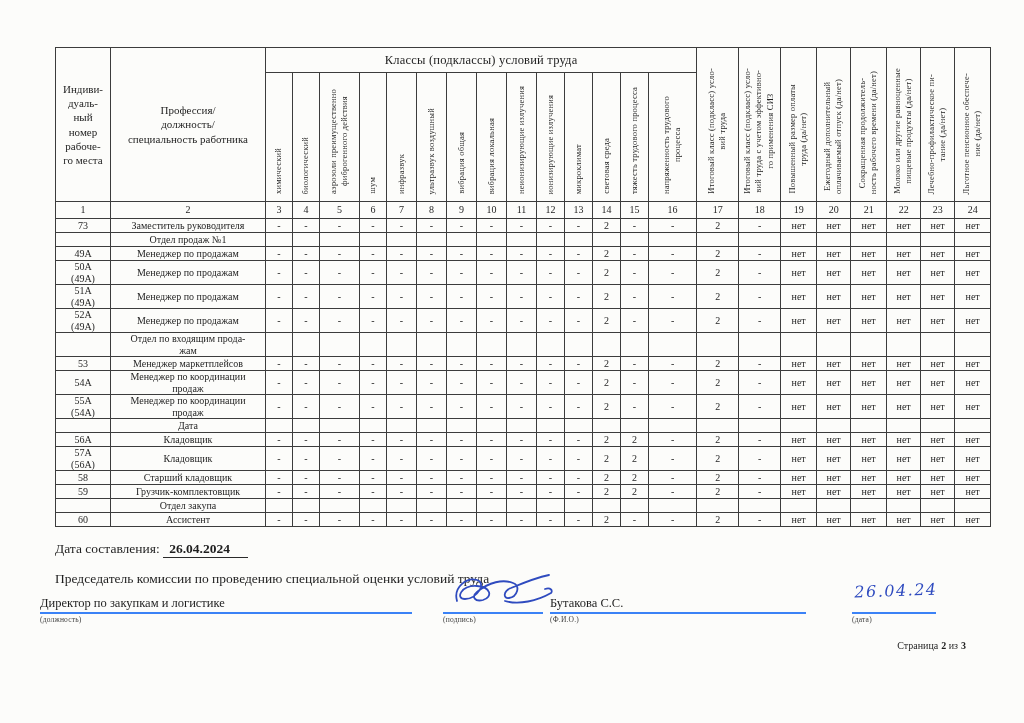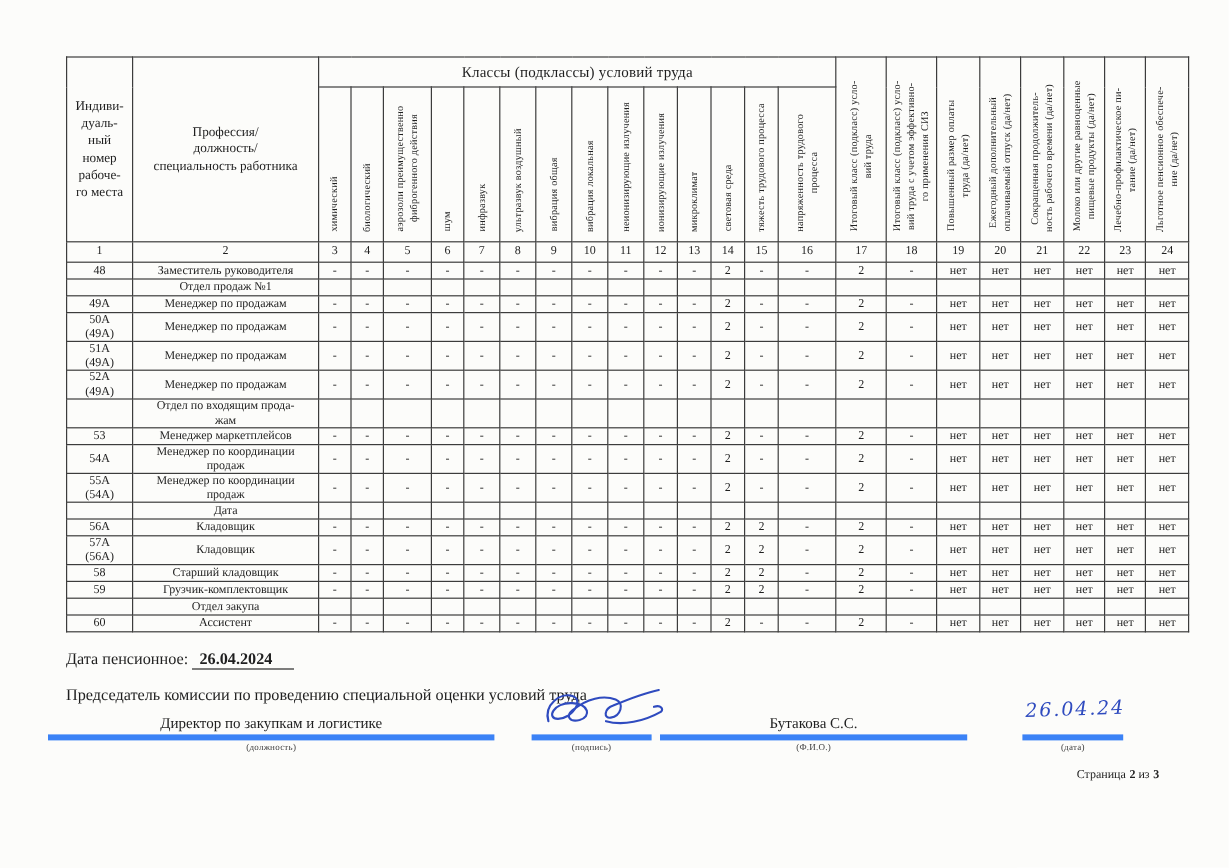--- a/index.html
+++ b/index.html
@@ -42,22 +42,22 @@
   .prof{font-size:10px;line-height:1.15;white-space:pre-line;}
   .section{font-size:10px;font-weight:normal;line-height:1.15;white-space:pre-line;}
   .val{font-size:10px;line-height:1.15;}
   tbody tr{height:14px;}
   
   .date-line{position:absolute;left:55px;top:541px;font-size:13.5px;}
   .date-line .dval{border-bottom:1px solid #2a2a2a;padding:0 18px 1px 6px;font-weight:bold;}
   .chairman{position:absolute;left:55px;top:571px;font-size:13.5px;}
   .sig-row{position:absolute;left:40px;top:597px;width:944px;display:flex;align-items:flex-end;}
   .sig-col{position:relative;}
-  .sig-line{border-bottom:5px solid #3b82f6;height:15px;text-align:center;font-size:12.5px;line-height:1.1;}
-  .sig-caption{text-align:center;font-size:7.5px;color:#3d3d3d;padding-top:1px;letter-spacing:.2px;}
+  .sig-line{border-bottom:2px solid #3b82f6;height:15px;text-align:left;font-size:12.5px;line-height:1.1;}
+  .sig-caption{text-align:left;font-size:7.5px;color:#3d3d3d;padding-top:1px;letter-spacing:.2px;}
   .col-position{width:372px;margin-right:31px;}
   .col-sign{width:100px;margin-right:7px;}
   .col-name{width:256px;margin-right:46px;}
   .col-date{width:84px;}
   .sign-svg{position:absolute;left:4px;top:-26px;}
   .hand-date{
     position:absolute;left:-6px;top:-16px;width:100px;text-align:center;
     font-family:"DejaVu Serif", serif;font-style:italic;
     color:#2f4bbf;font-size:16px;letter-spacing:1.5px;transform:rotate(-2deg);
     white-space:nowrap;
@@ -170,21 +170,21 @@
             <td class="hnum">19</td>
             <td class="hnum">20</td>
             <td class="hnum">21</td>
             <td class="hnum">22</td>
             <td class="hnum">23</td>
             <td class="hnum">24</td>
           </tr>
         </thead>
         <tbody>
           <tr>
-            <td class="num">48</td>
+            <td class="num">73</td>
             <td class="prof">Заместитель руководителя</td>
             <td class="val">-</td>
             <td class="val">-</td>
             <td class="val">-</td>
             <td class="val">-</td>
             <td class="val">-</td>
             <td class="val">-</td>
             <td class="val">-</td>
             <td class="val">-</td>
             <td class="val">-</td>
@@ -624,21 +624,21 @@
             <td class="val">нет</td>
             <td class="val">нет</td>
             <td class="val">нет</td>
             <td class="val">нет</td>
           </tr>
         </tbody>
       </table>
   </div>
 
   <div class="date-line">
-    <span>Дата пенсионное:</span>
+    <span>Дата составления:</span>
     <span class="dval">26.04.2024</span>
   </div>
 
   <div class="chairman">Председатель комиссии по проведению специальной оценки условий труда</div>
 
   <div class="sig-row">
     <div class="sig-col col-position">
       <div class="sig-line">Директор по закупкам и логистике</div>
       <div class="sig-caption">(должность)</div>
     </div>

